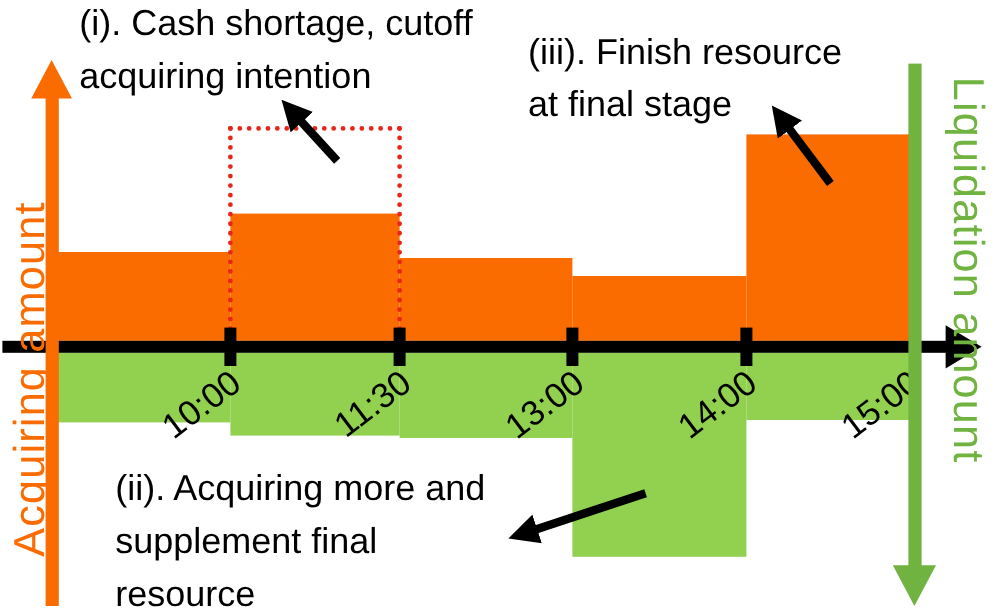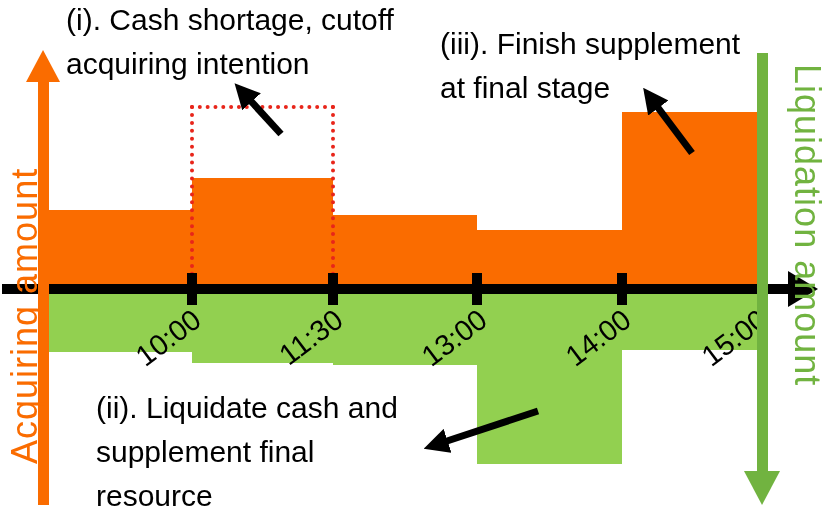--- a/index.html
+++ b/index.html
@@ -71,26 +71,26 @@
 
   <div class="vlabel left">Acquiring amount</div>
   <div class="vlabel right">Liquidation amount</div>
 
   <div class="ann ann-i">
     <div>(i). Cash shortage, cutoff</div>
     <div>acquiring intention</div>
   </div>
 
   <div class="ann ann-iii">
-    <div>(iii). Finish supplement</div>
+    <div>(iii). Finish resource</div>
     <div>at final stage</div>
   </div>
 
   <div class="ann ann-ii">
-    <div>(ii). Liquidate cash and</div>
+    <div>(ii). Acquiring more and</div>
     <div>supplement final</div>
     <div>resource</div>
   </div>
 
   <svg class="arrows" width="830" height="512" viewBox="0 0 830 512">
     <defs>
       <marker id="ah" viewBox="0 0 10 10" refX="1.5" refY="5" markerWidth="3.6" markerHeight="3.6" orient="auto" markerUnits="strokeWidth">
         <path d="M0,0 L10,5 L0,10 z" fill="#000"></path>
       </marker>
     </defs>

